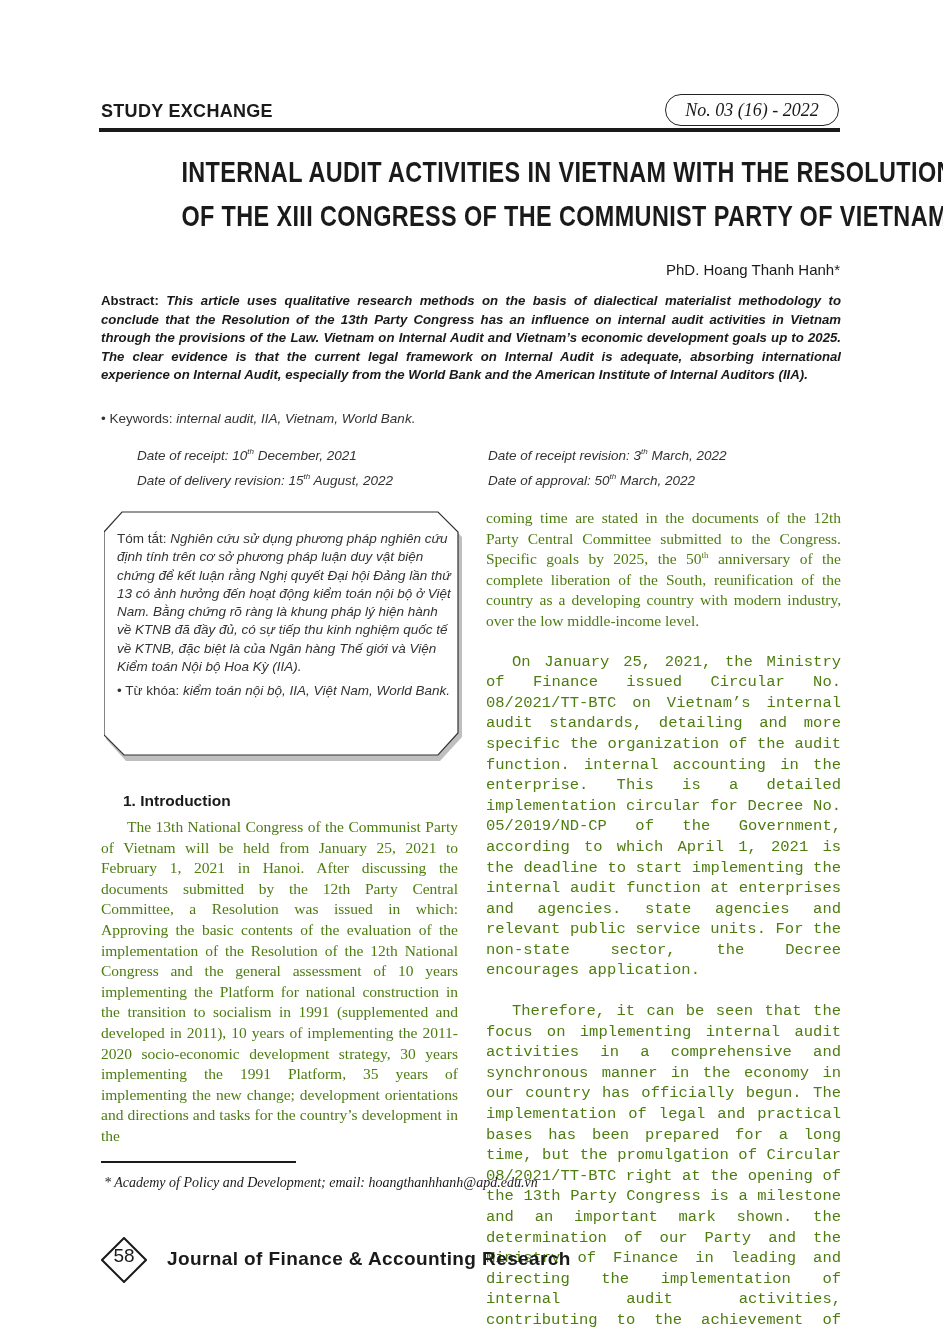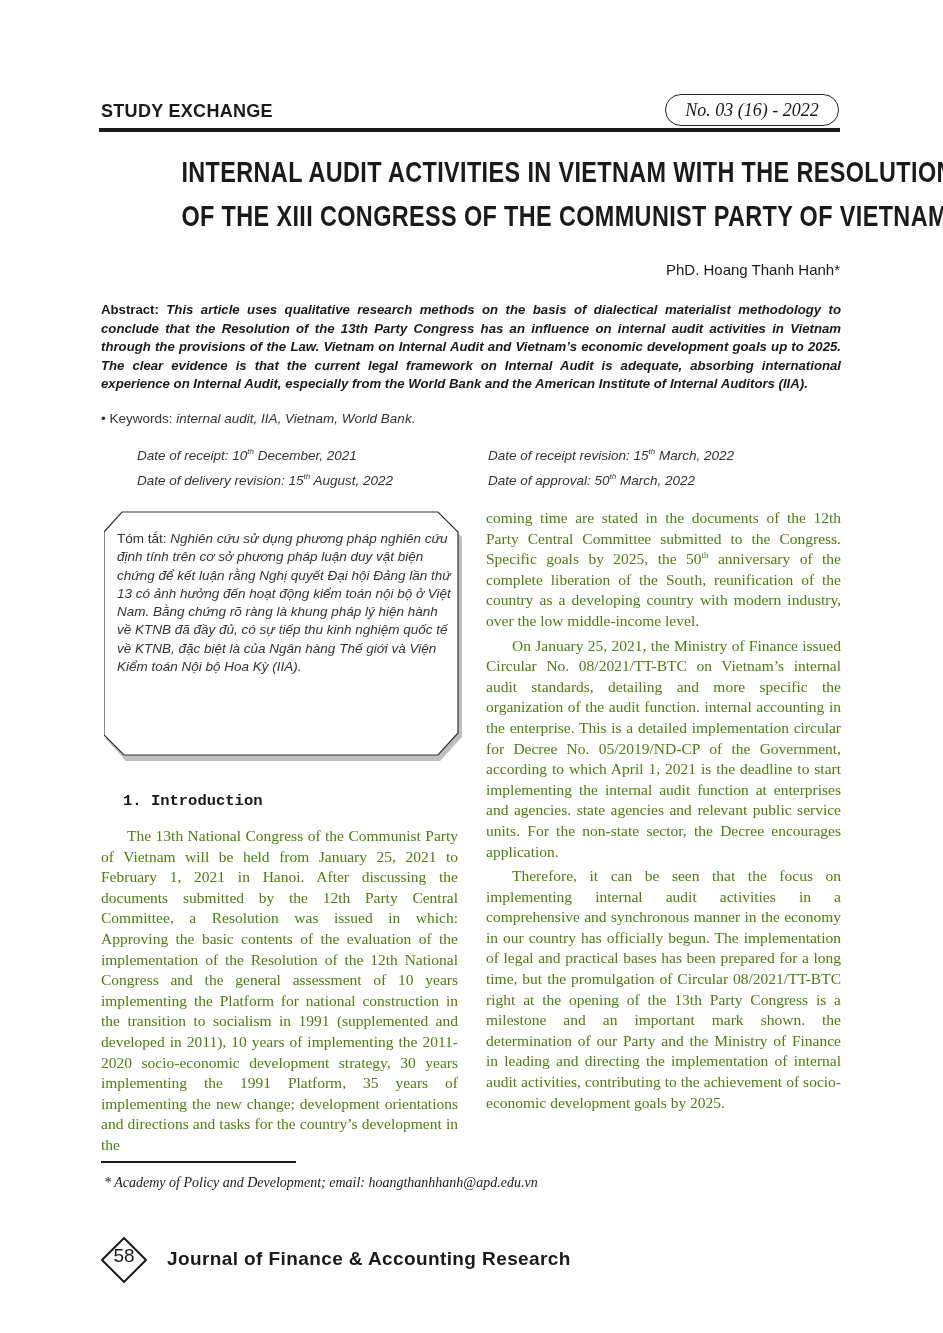--- a/index.html
+++ b/index.html
@@ -5,39 +5,39 @@
   html, body { margin: 0; padding: 0; background: #ffffff; }
   body { width: 943px; height: 1333px; position: relative; overflow: hidden; color: #1a1a1a; }
   .abs { position: absolute; }
   .section-label { left: 101px; top: 101px; font-family: "Liberation Sans", sans-serif; font-weight: bold; font-size: 18px; letter-spacing: 0.3px; }
   .issue-badge { left: 665px; top: 94px; width: 172px; height: 30px; border: 1.5px solid #222; border-radius: 16px; font-family: "Liberation Serif", serif; font-style: italic; font-size: 18px; text-align: center; line-height: 30px; }
   .top-rule { left: 99px; top: 128px; width: 741px; height: 4px; background: #1a1a1a; }
   .title { left: 100px; top: 150px; width: 740px; font-family: "Liberation Sans", sans-serif; font-weight: bold; font-size: 30px; line-height: 44px; text-align: center; transform: scaleX(0.78); transform-origin: center top; letter-spacing: 0.5px; color: #1a1a1a; }
   .title span { display: block; white-space: nowrap; }
   .title-wrap { left: 100px; top: 150px; width: 740px; }
   .author { right: 103px; top: 261px; font-family: "Liberation Sans", sans-serif; font-size: 15px; }
-  .abstract { left: 101px; top: 301px; width: 740px; font-family: "Liberation Sans", sans-serif; font-size: 13.2px; line-height: 18.5px; text-align: justify; font-weight: bold; }
+  .abstract { left: 101px; top: 292px; width: 740px; font-family: "Liberation Sans", sans-serif; font-size: 13.2px; line-height: 18.5px; text-align: justify; font-weight: bold; }
   .abstract .lbl { font-style: normal; }
   .abstract .txt { font-style: italic; }
   .keywords { left: 101px; top: 411px; font-family: "Liberation Sans", sans-serif; font-size: 13.5px; color: #333; }
   .keywords i { font-style: italic; }
   .dates { font-family: "Liberation Sans", sans-serif; font-size: 13.5px; font-style: italic; color: #333; }
   .dates sup { font-size: 8px; }
   .vn-box { left: 104px; top: 511px; width: 356px; height: 250px; }
   .vn-box svg { position: absolute; left: 0; top: 0; }
   .vn-text { left: 117px; top: 530px; width: 335px; font-family: "Liberation Sans", sans-serif; font-size: 13.5px; line-height: 18.3px; color: #333; }
   .vn-text p { margin: 0 0 6px 0; }
   .vn-text i { font-style: italic; }
   .body-col { font-family: "Liberation Serif", serif; font-size: 15.5px; line-height: 20.6px; text-align: justify; color: #4d7c0f; }
   .body-col p { margin: 0 0 0 0; }
   .body-col p.ind { text-indent: 26px; }
-  .body-col p.gap { margin-top: 4px; }
+  .body-col p.gap { margin-top: 20px; font-family: Liberation Mono, monospace; }
   .body-col sup { font-size: 9px; line-height: 0; }
-  .h-intro { left: 123px; top: 792px; font-family: Liberation Mono, monospace; font-weight: bold; font-size: 15.5px; }
-  .col-left { left: 101px; top: 817px; width: 357px; margin-top: 9px; }
+  .h-intro { left: 123px; top: 792px; font-family: Liberation Sans, sans-serif; font-weight: bold; font-size: 15.5px; }
+  .col-left { left: 101px; top: 817px; width: 357px; }
   .col-right { left: 486px; top: 508px; width: 355px; }
   .fn-rule { left: 101px; top: 1161px; width: 195px; height: 2px; background: #1a1a1a; }
   .footnote { left: 104px; top: 1175px; font-family: "Liberation Serif", serif; font-style: italic; font-size: 14px; }
   .page-badge { left: 101px; top: 1237px; width: 46px; height: 46px; }
   .page-num { left: 101px; top: 1245px; width: 46px; text-align: center; font-family: "Liberation Sans", sans-serif; font-size: 19px; }
   .journal { left: 167px; top: 1248px; font-family: "Liberation Sans", sans-serif; font-weight: bold; font-size: 19px; letter-spacing: 0.4px; }
 </style>
 </head>
 <body>
 
@@ -59,37 +59,38 @@
 </div>
 
 <div class="abs keywords">
   <span>• Keywords: </span><i>internal audit, IIA, Vietnam, World Bank.</i>
 </div>
 
 <div class="abs dates" style="left:137px; top:447px;">
   <span>Date of receipt: 10</span><sup>th</sup><span> December, 2021</span>
 </div>
 <div class="abs dates" style="left:488px; top:447px;">
-  <span>Date of receipt revision: 15</span><sup>th</sup><span> March, 2022</span>
+  <span>Date of receipt revision: 3</span><sup>th</sup><span> March, 2022</span>
 </div>
 <div class="abs dates" style="left:137px; top:472px;">
   <span>Date of delivery revision: 15</span><sup>th</sup><span> August, 2022</span>
 </div>
 <div class="abs dates" style="left:488px; top:472px;">
   <span>Date of approval: 50</span><sup>th</sup><span> March, 2022</span>
 </div>
 
 <div class="abs vn-box">
   <svg width="362" height="256" viewBox="0 0 362 256">
     <polygon points="20,4 336,4 358,26 358,226 336,250 22,250 2,228 2,24" fill="#8a8a8a" opacity="0.55"></polygon>
     <polygon points="18,1 334,1 354,21 354,222 334,244 20,244 0,224 0,21" fill="#ffffff" stroke="#333" stroke-width="1.2"></polygon>
   </svg>
 </div>
 <div class="abs vn-text">
   <p><span>Tóm tắt: </span><i>Nghiên cứu sử dụng phương pháp nghiên cứu định tính trên cơ sở phương pháp luận duy vật biện chứng để kết luận rằng Nghị quyết Đại hội Đảng lần thứ 13 có ảnh hưởng đến hoạt động kiểm toán nội bộ ở Việt Nam. Bằng chứng rõ ràng là khung pháp lý hiện hành về KTNB đã đầy đủ, có sự tiếp thu kinh nghiệm quốc tế về KTNB, đặc biệt là của Ngân hàng Thế giới và Viện Kiểm toán Nội bộ Hoa Kỳ (IIA).</i></p>
+  <p><span>• Từ khóa: </span><i>kiểm toán nội bộ, IIA, Việt Nam, World Bank.</i></p>
 </div>
 
 <div class="abs h-intro">1. Introduction</div>
 
 <div class="abs body-col col-left">
   <p class="ind">The 13th National Congress of the Communist Party of Vietnam will be held from January 25, 2021 to February 1, 2021 in Hanoi. After discussing the documents submitted by the 12th Party Central Committee, a Resolution was issued in which: Approving the basic contents of the evaluation of the implementation of the Resolution of the 12th National Congress and the general assessment of 10 years implementing the Platform for national construction in the transition to socialism in 1991 (supplemented and developed in 2011), 10 years of implementing the 2011-2020 socio-economic development strategy, 30 years implementing the 1991 Platform, 35 years of implementing the new change; development orientations and directions and tasks for the country’s development in the</p>
 </div>
 
 <div class="abs body-col col-right">
   <p><span>coming time are stated in the documents of the 12th Party Central Committee submitted to the Congress. Specific goals by 2025, the 50</span><sup>th</sup><span> anniversary of the complete liberation of the South, reunification of the country as a developing country with modern industry, over the low middle-income level.</span></p>

